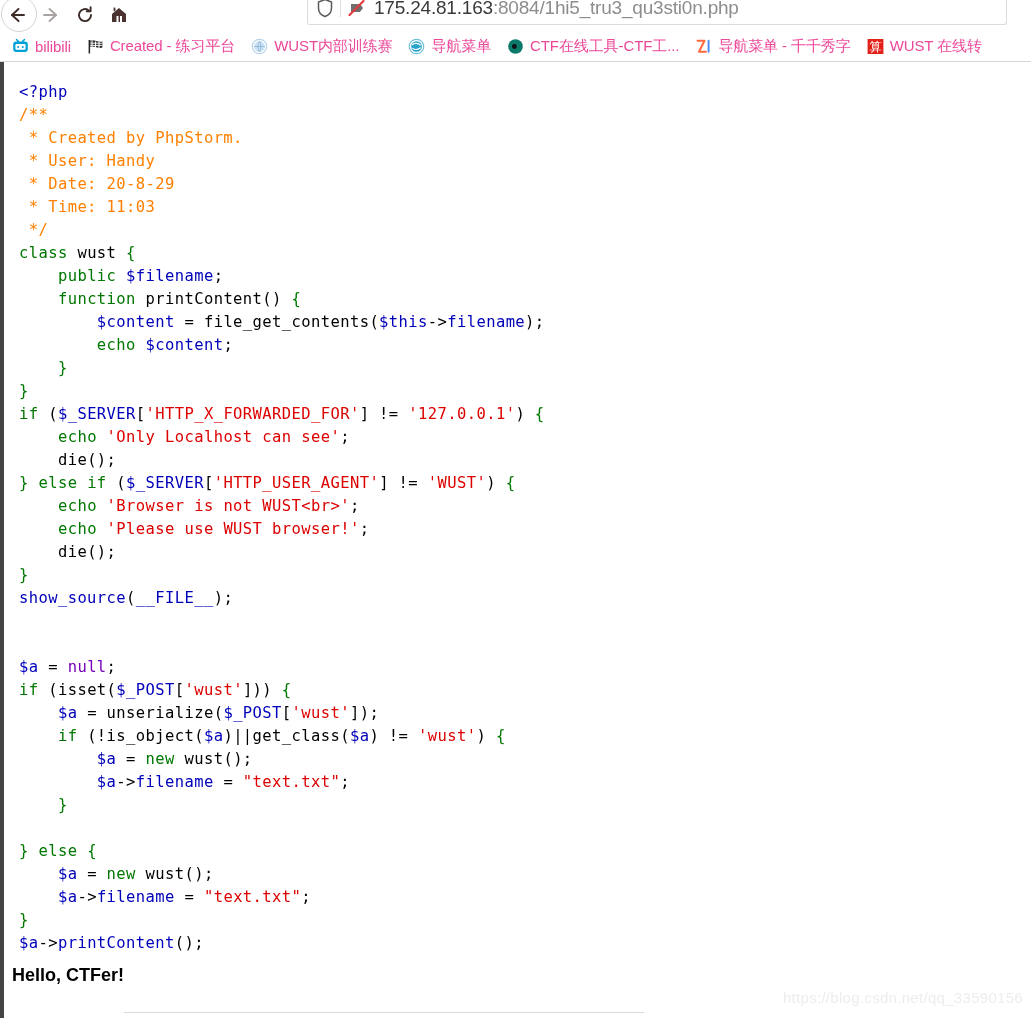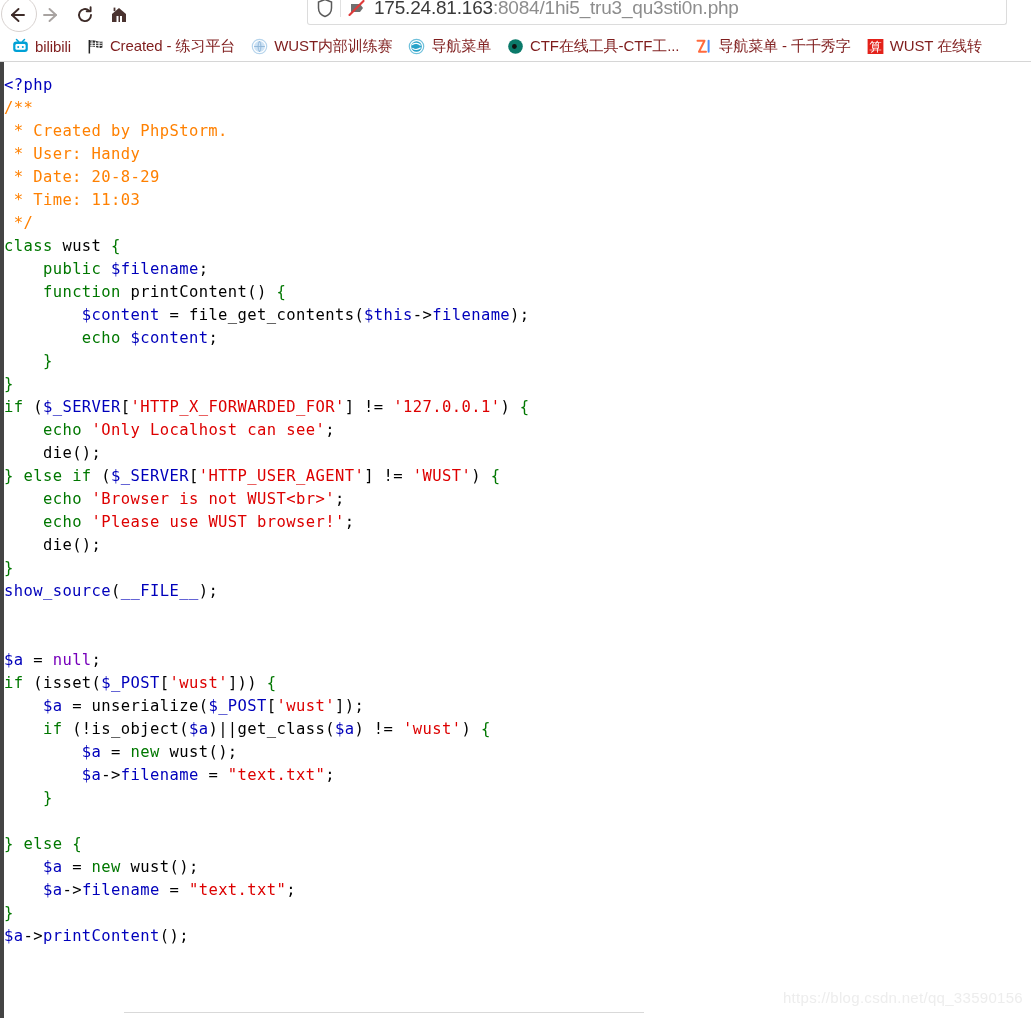--- a/index.html
+++ b/index.html
@@ -46,33 +46,33 @@
   .url-path { color:#8d8d8d; }
 
   .bookmarks {
     position:absolute; top:32px; left:0; width:1031px; height:28px;
     display:flex; align-items:center; padding-left:12px;
     white-space:nowrap; overflow:hidden;
   }
   .bm { display:flex; align-items:center; margin-right:16px; flex:none; }
   .bm-ico { width:17px; height:17px; margin-right:6px; flex:none; position:relative; }
   .bm-label {
-    font-size:15px; color:#7f1d1d; font-family:"Liberation Sans", sans-serif;
+    font-size:15px; color:#ec4899; font-family:"Liberation Sans", sans-serif;
     letter-spacing:-0.1px;
   }
   .chrome-sep { position:absolute; top:61px; left:0; width:1031px; height:1px; background:#d6d6d6; }
 
   
   .leftedge { position:absolute; top:62px; left:0; width:4px; height:956px; background:#444; }
 
   
   .page { position:absolute; top:62px; left:4px; width:1027px; height:956px; background:#fff; overflow:hidden; }
 
   pre.code {
-    margin:0; padding:12px 0 0 0;
+    margin:7px; padding:12px 0 0 8px;
     font-family:"DejaVu Sans Mono", monospace;
     font-size:15.5px;
     line-height:23px;
     color:#000000;
     white-space:pre;
     letter-spacing:0.4px;
   }
   .k  { color:#007700; }   
   .v  { color:#0000BB; }   
   .s  { color:#DD0000; }   
@@ -268,18 +268,19 @@
 <span class="d">    </span><span class="k">if</span><span class="d"> (!</span><span class="d">is_object</span><span class="d">(</span><span class="v">$a</span><span class="d">)||</span><span class="d">get_class</span><span class="d">(</span><span class="v">$a</span><span class="d">) != </span><span class="s">'wust'</span><span class="d">) </span><span class="k">{</span>
 <span class="d">        </span><span class="v">$a</span><span class="d"> = </span><span class="k">new</span><span class="d"> wust</span><span class="d">();</span>
 <span class="d">        </span><span class="v">$a</span><span class="d">-&gt;</span><span class="v">filename</span><span class="d"> = </span><span class="s">"text.txt"</span><span class="d">;</span>
 <span class="d">    </span><span class="k">}</span>
 <span class="d"> </span>
 <span class="k">} </span><span class="k">else</span><span class="d"> </span><span class="k">{</span>
 <span class="d">    </span><span class="v">$a</span><span class="d"> = </span><span class="k">new</span><span class="d"> wust</span><span class="d">();</span>
 <span class="d">    </span><span class="v">$a</span><span class="d">-&gt;</span><span class="v">filename</span><span class="d"> = </span><span class="s">"text.txt"</span><span class="d">;</span>
 <span class="k">}</span>
 <span class="v">$a</span><span class="d">-&gt;</span><span class="v">printContent</span><span class="d">();</span></pre>
+    <div class="output">Hello, CTFer!</div>
   </div>
 
   <div class="bottomline"></div>
   <div class="watermark">https://blog.csdn.net/qq_33590156</div>
 
 </div>
 
 </body></html>

